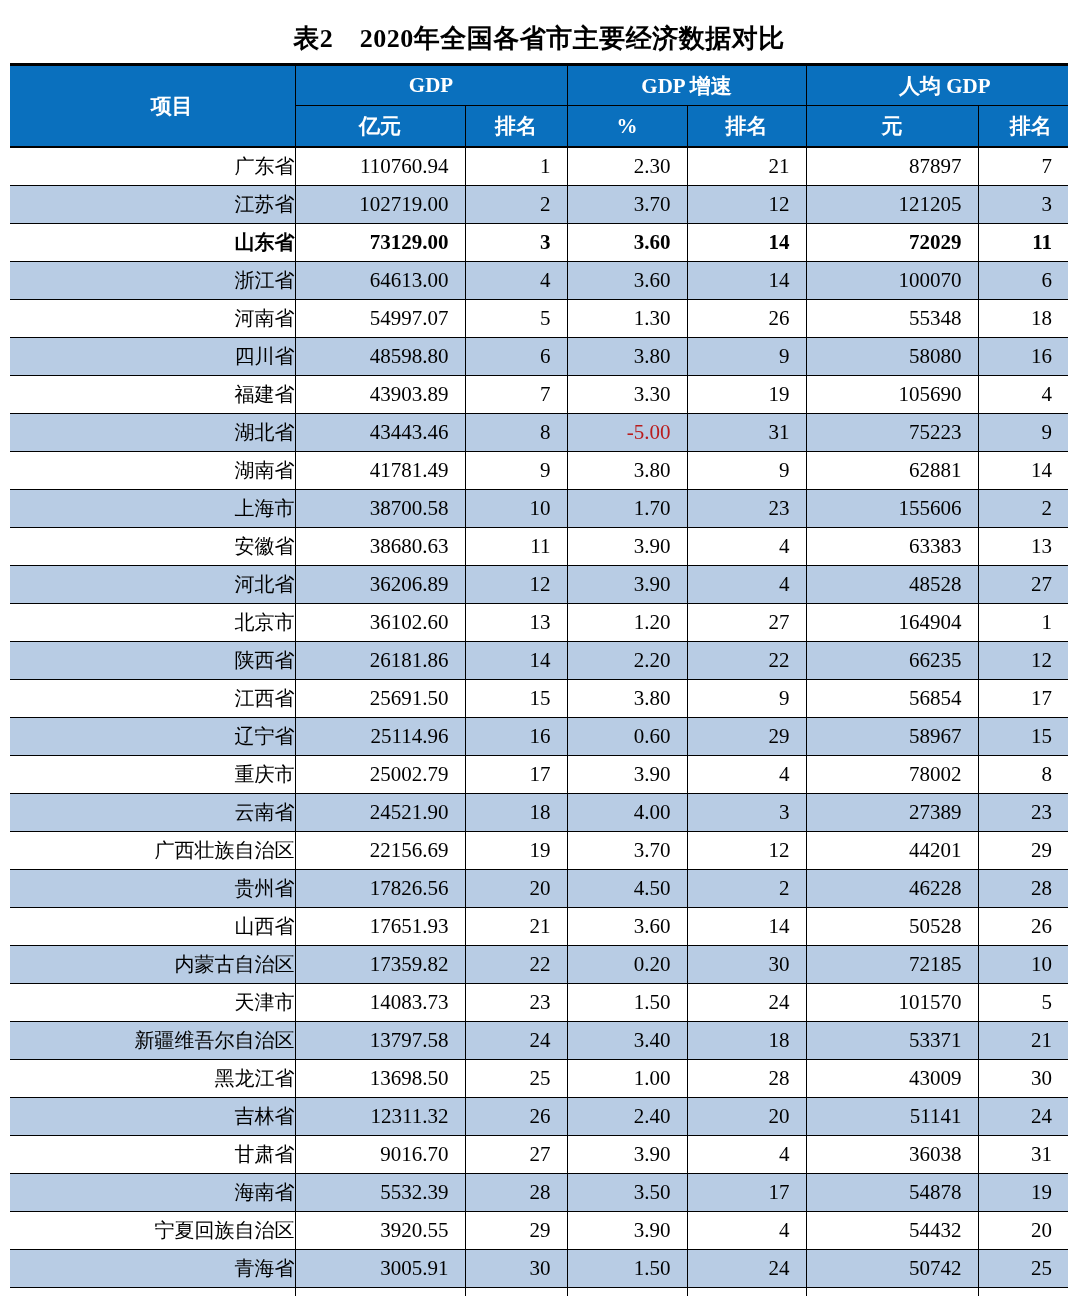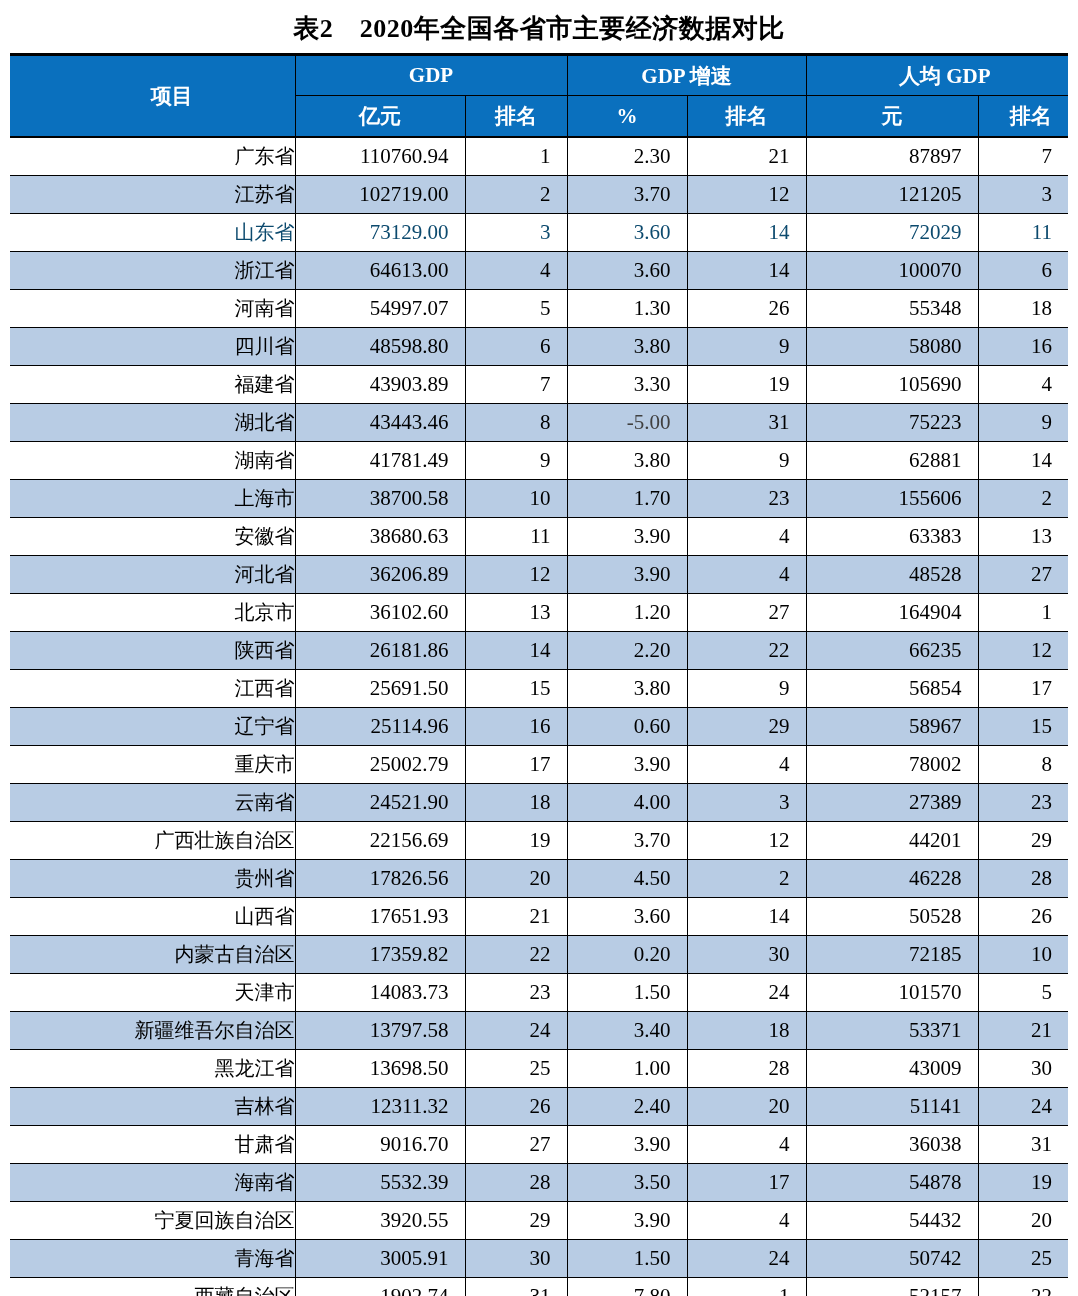--- a/index.html
+++ b/index.html
@@ -7,21 +7,21 @@
     width: 1078px; height: 1296px;
     background: #ffffff;
     font-family: "Liberation Serif", serif;
     color: #000;
     position: relative;
   }
   .title {
     text-align: center;
     font-weight: bold;
     font-size: 26px;
-    padding: 11px 0 7px 0;
+    padding: 21px 0 7px 0;
     letter-spacing: 0.5px;
   }
   table.econ {
     border-collapse: collapse;
     table-layout: fixed;
     margin-left: 10px;
     width: 1058px;
     border-top: 3.5px solid #000;
     border-bottom: 3.5px solid #000;
   }
@@ -52,22 +52,22 @@
     text-align: right;
     padding-right: 16px;
     background: #ffffff;
   }
   tbody td.province {
     text-align: right;
     padding-right: 0;
     font-size: 20px;
   }
   tbody tr.alt td { background: #b8cce4; }
-  tbody tr.hl td { color: #0c4a6e; font-weight: normal; }
-  tbody td.red { color: #404040; }
+  tbody tr.hl td { color: #000000; font-weight: bold; }
+  tbody td.red { color: #b91c1c; }
 </style>
 </head>
 <body>
 
 <div class="title">表2　2020年全国各省市主要经济数据对比</div>
 
 <table class="econ">
   <colgroup>
     <col style="width:285px">
     <col style="width:170px">

